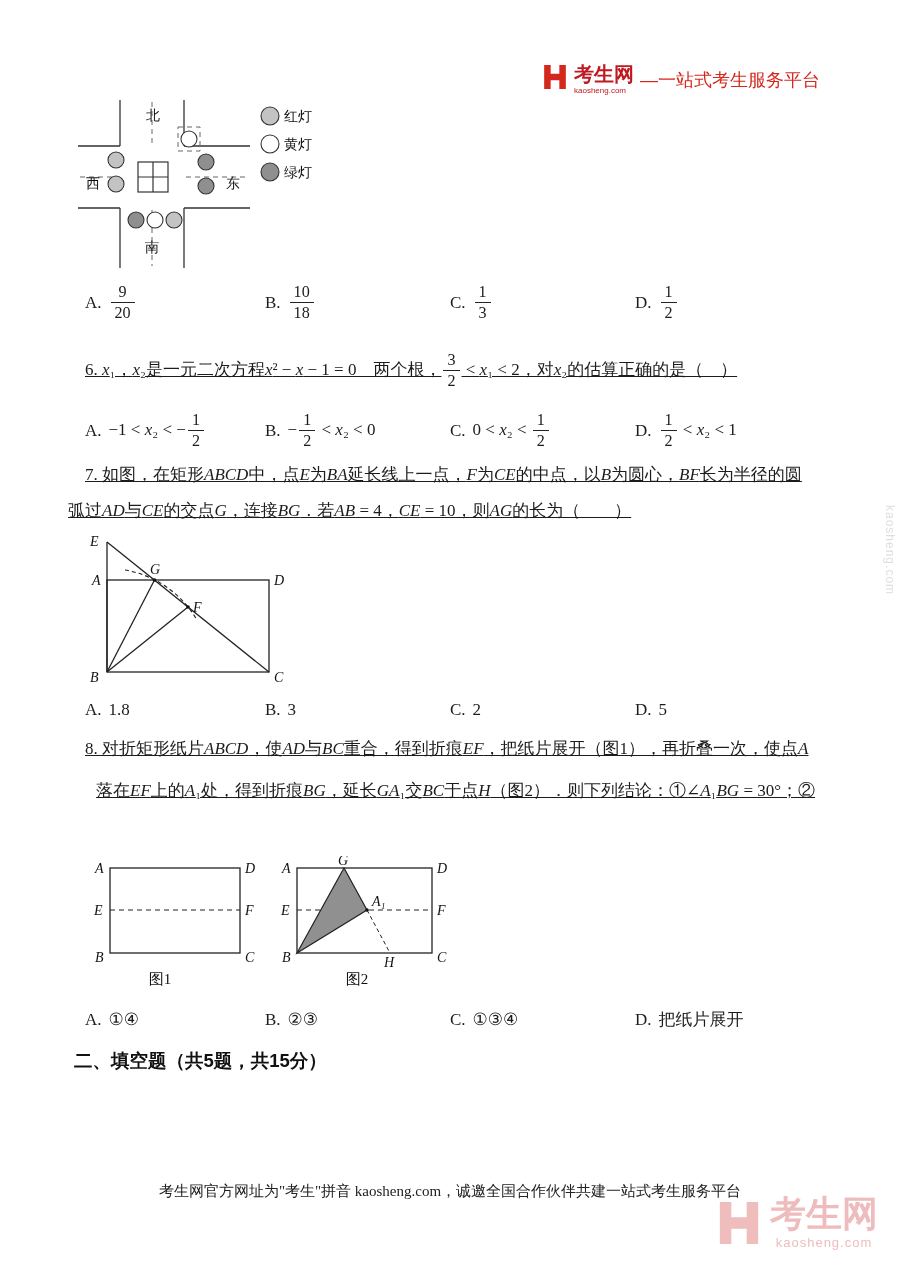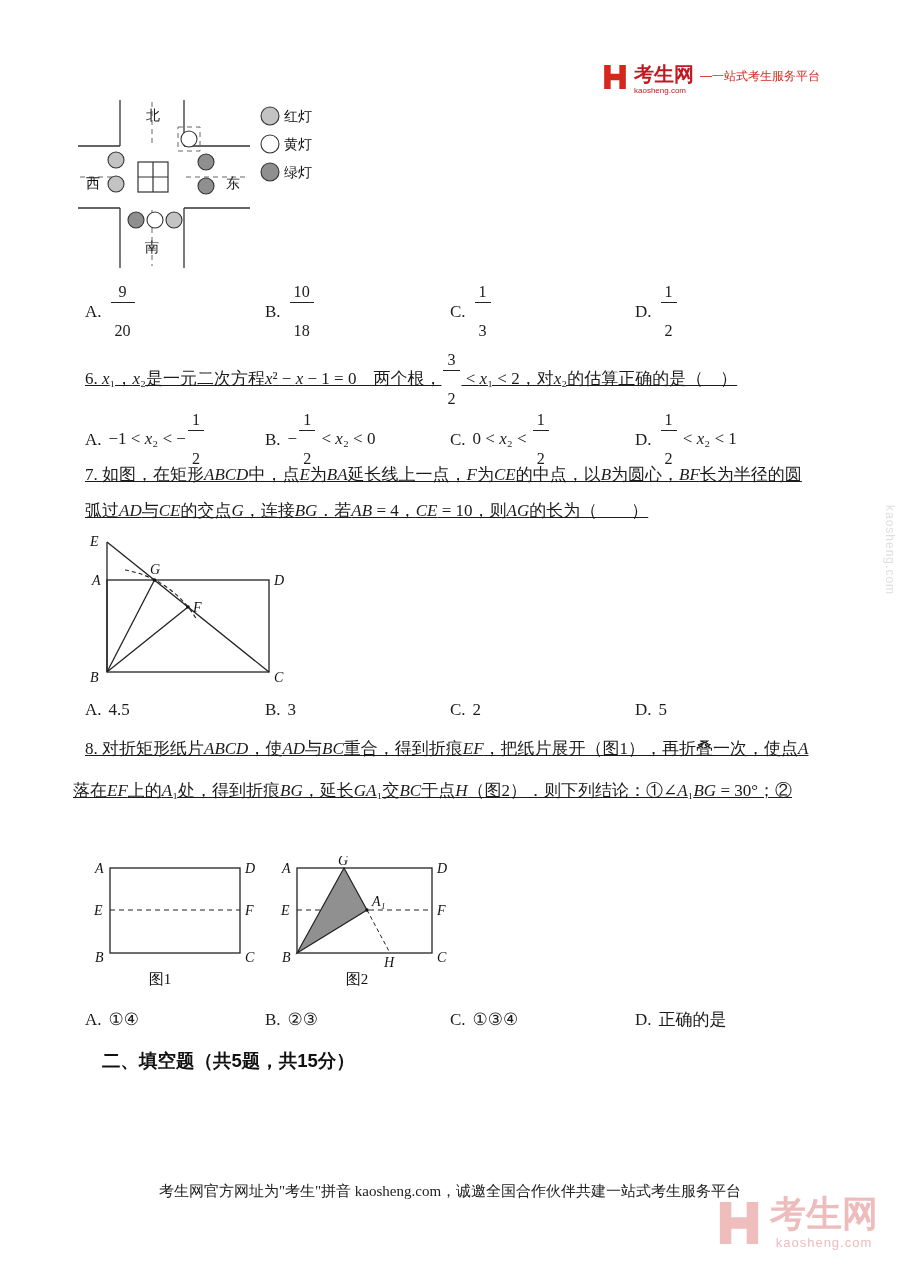--- a/index.html
+++ b/index.html
@@ -5,33 +5,33 @@
   html,body{margin:0;padding:0;background:#ffffff;}
   .page{position:relative;width:900px;height:1272px;background:#ffffff;overflow:hidden;
         font-family:"Liberation Serif","DejaVu Serif",serif;color:#1c1c1c;border-radius:22px;}
   .abs{position:absolute;}
   .para{font-size:17px;line-height:1.4;white-space:nowrap;text-decoration:underline;}
   .para i, .omath i{font-style:italic;}
   
   .frac{display:inline-flex;flex-direction:column;align-items:center;vertical-align:middle;
         line-height:1;margin:0 2px;font-size:0.95em;}
   .frac .fnum{display:block;padding:0 4px 2px;}
-  .frac .fden{display:block;border-top:1.2px solid #222;padding:20px 4px 0;}
+  .frac .fden{display:block;border-top:1.2px solid #222;padding:2px 4px 0;}
   
   .opts-row{display:flex;align-items:center;font-size:17px;}
   .opts-row .opt{display:flex;align-items:center;gap:7px;}
   .opts-row .opt:nth-child(1){width:180px;}
   .opts-row .opt:nth-child(2){width:185px;}
   .opts-row .opt:nth-child(3){width:185px;}
   .opts-row .opt:nth-child(4){width:140px;}
   
   .logo{display:flex;align-items:flex-start;gap:6px;}
   .logo-name{font-family:"Liberation Sans",sans-serif;font-weight:700;font-size:20px;color:#c01920;line-height:1;}
   .logo-domain{font-family:"Liberation Sans",sans-serif;font-size:8px;color:#c01920;margin-top:2px;}
-  .logo-tag{font-family:"Liberation Sans",sans-serif;font-size:12px;color:#d5281d;margin-top:4px;text-align:center;}
+  .logo-tag{font-family:"Liberation Sans",sans-serif;font-size:18px;color:#d5281d;margin-top:4px;text-align:center;}
   
   .sec-title{font-family:"Liberation Sans",sans-serif;font-weight:700;font-size:18.5px;color:#111;}
   
   .footer{font-size:15px;color:#222;text-align:center;}
   
   .wm-side{writing-mode:vertical-rl;font-family:"Liberation Sans",sans-serif;font-size:12px;color:#dedede;letter-spacing:1px;}
   .wm{display:flex;align-items:center;gap:8px;}
   .wm-name{font-family:"Liberation Sans",sans-serif;font-weight:700;font-size:36px;color:#eebcbc;line-height:1;}
   .wm-domain{font-family:"Liberation Sans",sans-serif;font-size:13px;color:#eebcbc;letter-spacing:1px;text-align:center;margin-top:3px;}
   
@@ -152,21 +152,21 @@
     <div class="opt">
       <span>D.</span>
       <span class="omath"><span class="frac">
             <span class="fnum">1</span>
             <span class="fden">2</span>
           </span> &lt; <i>x</i>₂ &lt; 1</span>
     </div>
   </div>
 
   <div class="abs para" style="top:463px;left:85px">7. 如图，在矩形<i>ABCD</i>中，点<i>E</i>为<i>BA</i>延长线上一点，<i>F</i>为<i>CE</i>的中点，以<i>B</i>为圆心，<i>BF</i>长为半径的圆</div>
-  <div class="abs para" style="top:499px;left:85px">弧过<i>AD</i>与<i>CE</i>的交点<i>G</i>，连接<i>BG</i>．若<i>AB</i> = 4，<i>CE</i> = 10，则<i>AG</i>的长为（　　）</div>
+  <div class="abs para" style="top:499px;left:68px">弧过<i>AD</i>与<i>CE</i>的交点<i>G</i>，连接<i>BG</i>．若<i>AB</i> = 4，<i>CE</i> = 10，则<i>AG</i>的长为（　　）</div>
 
   <svg class="abs" style="top:530px;left:80px" width="300" height="165" viewBox="0 0 300 165">
     <g stroke="#222" stroke-width="1.3" fill="none">
       <rect x="27" y="50" width="162" height="92"></rect>
       <path d="M27 142 V12"></path>
       <path d="M27 12 L189 142"></path>
       <path d="M27 142 L74.5 50"></path>
       <path d="M27 142 L108 77"></path>
     </g>
     <path d="M45 40 A103.7 103.7 0 0 1 117 90" stroke="#222" stroke-width="1.1" fill="none" stroke-dasharray="4 3"></path>
@@ -179,38 +179,38 @@
       <text x="70" y="44">G</text>
       <text x="113" y="82">F</text>
       <text x="10" y="152">B</text>
       <text x="194" y="152">C</text>
     </g>
   </svg>
 
   <div class="abs opts-row" style="top:700px;left:85px;width:740px">
     <div class="opt">
       <span>A.</span>
-      <span>4.5</span>
+      <span>1.8</span>
     </div>
     <div class="opt">
       <span>B.</span>
       <span>3</span>
     </div>
     <div class="opt">
       <span>C.</span>
       <span>2</span>
     </div>
     <div class="opt">
       <span>D.</span>
       <span>5</span>
     </div>
   </div>
 
   <div class="abs para" style="top:737px;left:85px">8. 对折矩形纸片<i>ABCD</i>，使<i>AD</i>与<i>BC</i>重合，得到折痕<i>EF</i>，把纸片展开（图1），再折叠一次，使点<i>A</i></div>
-  <div class="abs para" style="top:779px;left:73px">落在<i>EF</i>上的<i>A</i>₁处，得到折痕<i>BG</i>，延长<i>GA</i>₁交<i>BC</i>于点<i>H</i>（图2）．则下列结论：①∠<i>A</i>₁<i>BG</i> = 30°；②</div>
+  <div class="abs para" style="top:779px;left:96px">落在<i>EF</i>上的<i>A</i>₁处，得到折痕<i>BG</i>，延长<i>GA</i>₁交<i>BC</i>于点<i>H</i>（图2）．则下列结论：①∠<i>A</i>₁<i>BG</i> = 30°；②</div>
 
   <svg class="abs" style="top:856px;left:85px" width="185" height="135" viewBox="0 0 185 135">
     <rect x="25" y="12" width="130" height="85" stroke="#222" stroke-width="1.3" fill="none"></rect>
     <path d="M25 54 H155" stroke="#222" stroke-width="1" stroke-dasharray="5 4" fill="none"></path>
     <g class="ptlbl">
       <text x="10" y="17">A</text>
       <text x="160" y="17">D</text>
       <text x="9" y="59">E</text>
       <text x="160" y="59">F</text>
       <text x="10" y="106">B</text>
@@ -247,25 +247,25 @@
     <div class="opt">
       <span>B.</span>
       <span>②③</span>
     </div>
     <div class="opt">
       <span>C.</span>
       <span>①③④</span>
     </div>
     <div class="opt">
       <span>D.</span>
-      <span>正确的是</span>
-    </div>
-  </div>
-
-  <div class="abs sec-title" style="top:1048px;left:102px">二、填空题（共5题，共15分）</div>
+      <span>把纸片展开</span>
+    </div>
+  </div>
+
+  <div class="abs sec-title" style="top:1048px;left:74px">二、填空题（共5题，共15分）</div>
 
 
   <div class="abs footer" style="top:1182px;left:0;width:900px">考生网官方网址为"考生"拼音 kaosheng.com，诚邀全国合作伙伴共建一站式考生服务平台</div>
 
   <div class="abs wm-side" style="top:505px;right:3px">kaosheng.com</div>
 
   <div class="abs wm" style="top:1196px;right:22px">
     <svg width="46" height="52" viewBox="0 0 24 24">
       <path fill="#f0bdbd" d="M2 1h6v22H2zM16 1h6v22h-6zM2 9h20v6H2z"></path>
     </svg>

